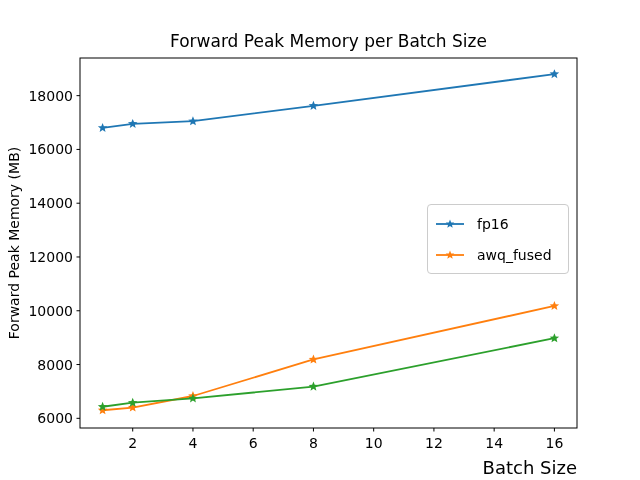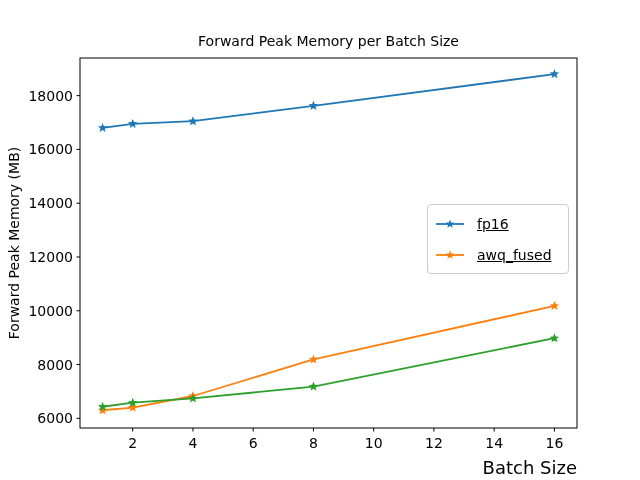--- a/index.html
+++ b/index.html
@@ -2,41 +2,41 @@
 <html><head>
 <meta charset="utf-8">
 <style>
   html,body{margin:0;padding:0;background:#ffffff;}
   .figure{
     position:relative;width:640px;height:480px;background:#ffffff;
     font-family:"DejaVu Sans",sans-serif;color:#000;overflow:hidden;
   }
   .chart-title{
     position:absolute;left:80px;top:30px;width:497px;text-align:center;
-    font-size:14px;line-height:22px;color:#000;
+    font-size:17px;line-height:22px;color:#000;
   }
   .xlabel{
     position:absolute;left:80px;top:457px;width:497px;text-align:right;
     font-size:18px;color:#000;
   }
   .ylabel{
     position:absolute;left:14px;top:243px;white-space:nowrap;
     transform:translate(-50%,-50%) rotate(-90deg);
     font-size:14px;color:#000;
   }
   svg.plot{position:absolute;left:0;top:0;}
   svg text{font-family:"DejaVu Sans",sans-serif;font-size:14px;fill:#000;}
   .legend{
     position:absolute;left:427px;top:204px;width:142px;height:70px;
     box-sizing:border-box;border:1px solid #cccccc;border-radius:4px;
     background:rgba(255,255,255,0.9);
     display:flex;flex-direction:column;justify-content:space-around;
     padding:3px 8px 3px 7px;
   }
-  .legend-entry{display:flex;align-items:center;gap:12px;height:20px;text-decoration:underline;}
+  .legend-entry{display:flex;align-items:center;gap:12px;height:20px;}
   .legend-entry span{font-size:14px;line-height:20px;}
 </style>
 </head>
 <body>
 
 <div class="figure">
   <svg class="plot" width="640" height="480" xmlns="http://www.w3.org/2000/svg">
     <rect x="80" y="58" width="497" height="370" fill="none" stroke="#000000" stroke-width="1"></rect>
     <g id="yticks">
         <line x1="80" y1="418.31976744186045" x2="76.5" y2="418.31976744186045" stroke="#000000" stroke-width="1"></line>

